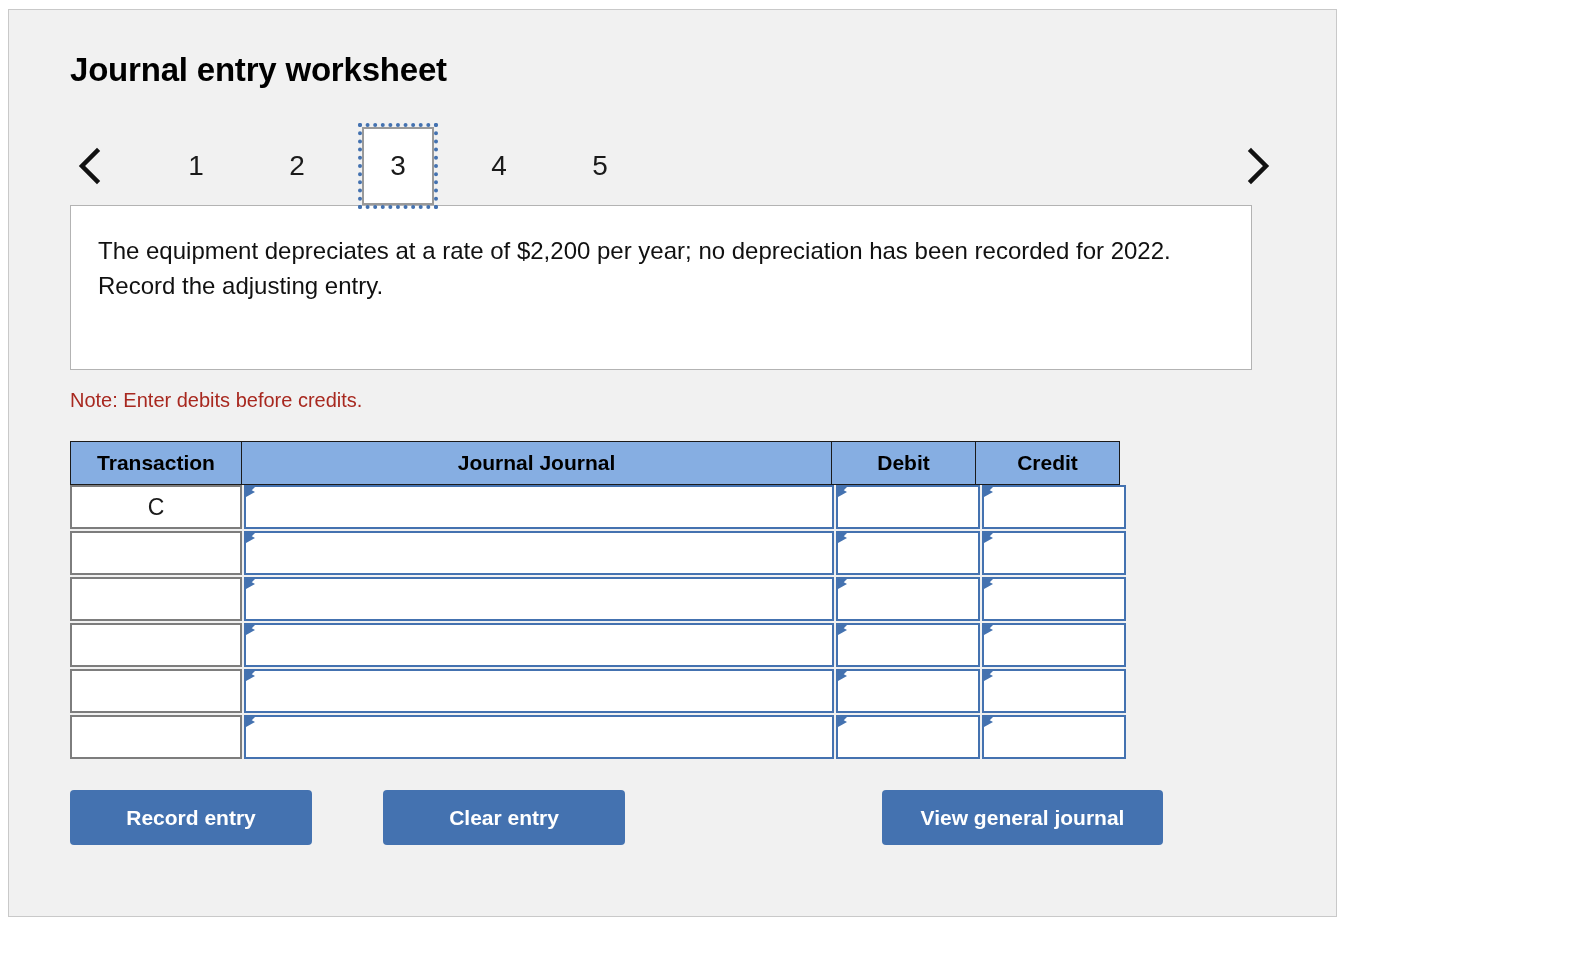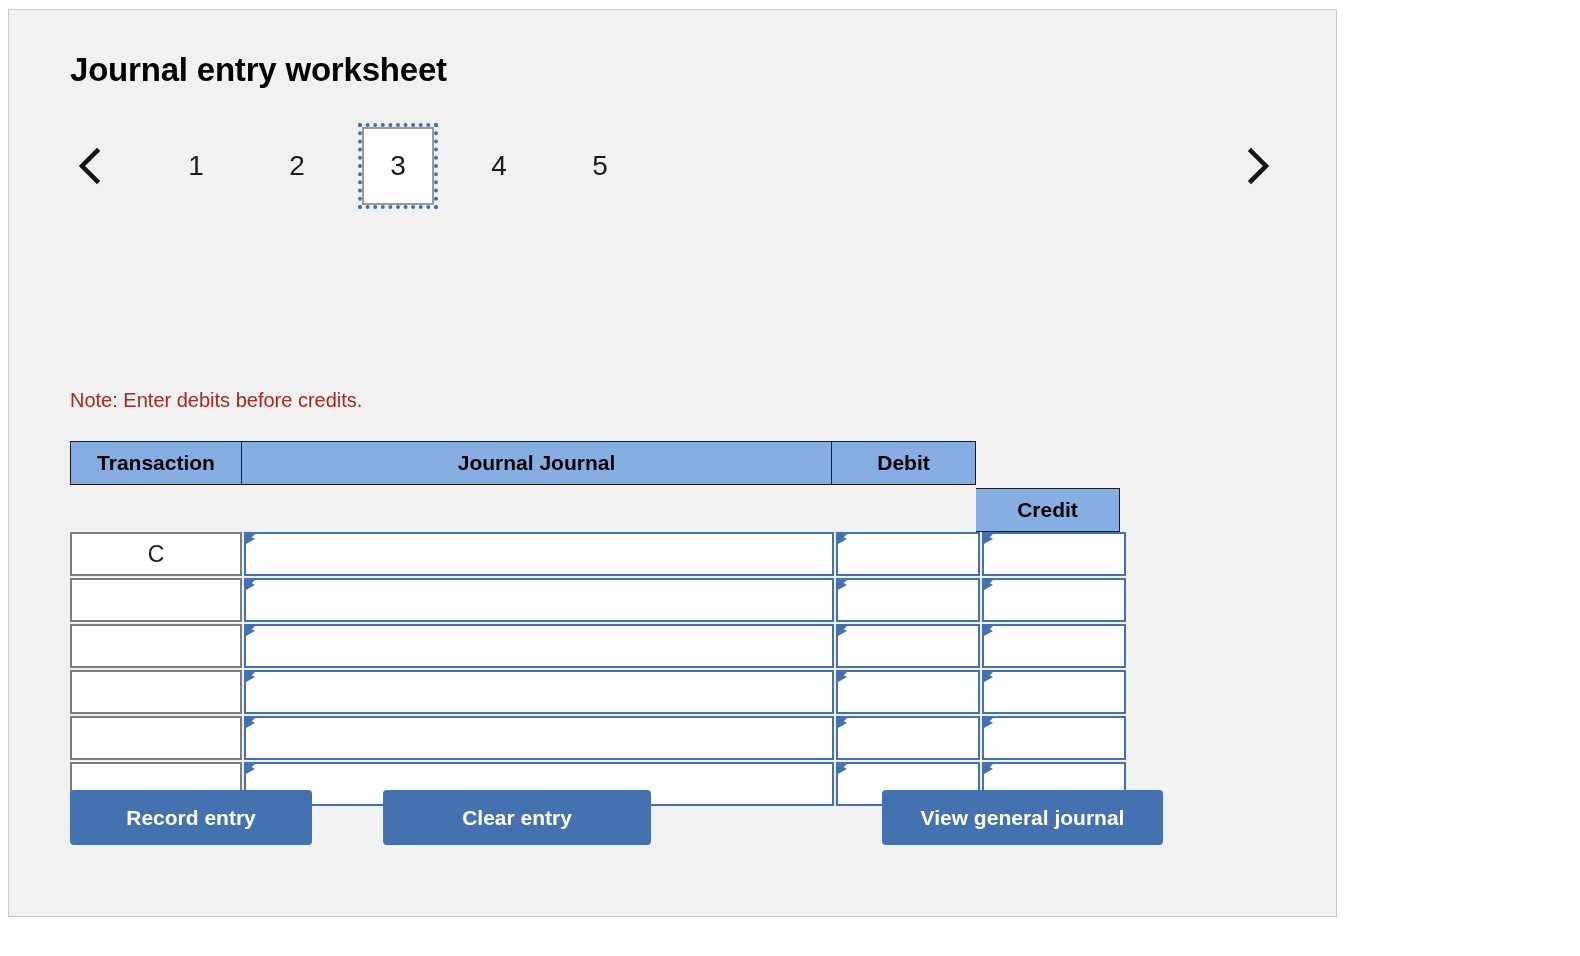--- a/index.html
+++ b/index.html
@@ -136,21 +136,21 @@
     font-weight: bold;
     color: #000000;
   }
   .c-trans  { width: 172px; }
   .c-gj     { width: 590px; }
   .c-debit  { width: 144px; text-align: center; }
   .c-credit { width: 144px; }
 
   .hcell.c-gj     { border-left: 0; }
   .hcell.c-debit  { border-left: 0; }
-  .hcell.c-credit { border-left: 0; margin-top: 47px; }
+  .hcell.c-credit { border-left: 0; }
 
   
   .brow { height: 44px; margin-top: 0px; }
   .brow + .brow { margin-top: 2px; }
 
   .tcell {
     width: 172px;
     box-sizing: border-box;
     background: #ffffff;
     border: 2px solid #7d7d7d;
@@ -212,21 +212,21 @@
     font-weight: bold;
     border: none;
     border-radius: 4px;
     cursor: pointer;
     display: flex;
     align-items: center;
     justify-content: center;
     font-family: "Liberation Sans", sans-serif;
   }
   #btn-record { left: 0px;   width: 242px; text-align: right; }
-  #btn-clear  { left: 313px; width: 268px; }
+  #btn-clear  { left: 313px; width: 242px; }
   #btn-view   { left: 812px; width: 281px; }
 </style>
 </head>
 <body>
 
 <div id="panel">
 
   <div id="title">Journal entry worksheet</div>
 
   <div id="tabstrip">
@@ -253,20 +253,23 @@
         <span>5</span>
       </div>
 
     <div class="nav-arrow" id="nav-next">
       <svg width="26" height="40" viewBox="0 0 26 40" aria-hidden="true">
         <polyline points="6,5 21,20 6,35" fill="none" stroke="#111111" stroke-width="4.5" stroke-linecap="square" stroke-linejoin="miter"></polyline>
       </svg>
     </div>
   </div>
 
+  <div id="question-box">
+    <div id="question-text">The equipment depreciates at a rate of $2,200 per year; no depreciation has been recorded for 2022. Record the adjusting entry.</div>
+  </div>
 
   <div id="note">Note: Enter debits before credits.</div>
 
   <div id="journal">
 
     <div class="jrow">
       <div class="hcell c-trans">Transaction</div>
       <div class="hcell c-gj">Journal Journal</div>
       <div class="hcell c-debit">Debit</div>
       <div class="hcell c-credit">Credit</div>

